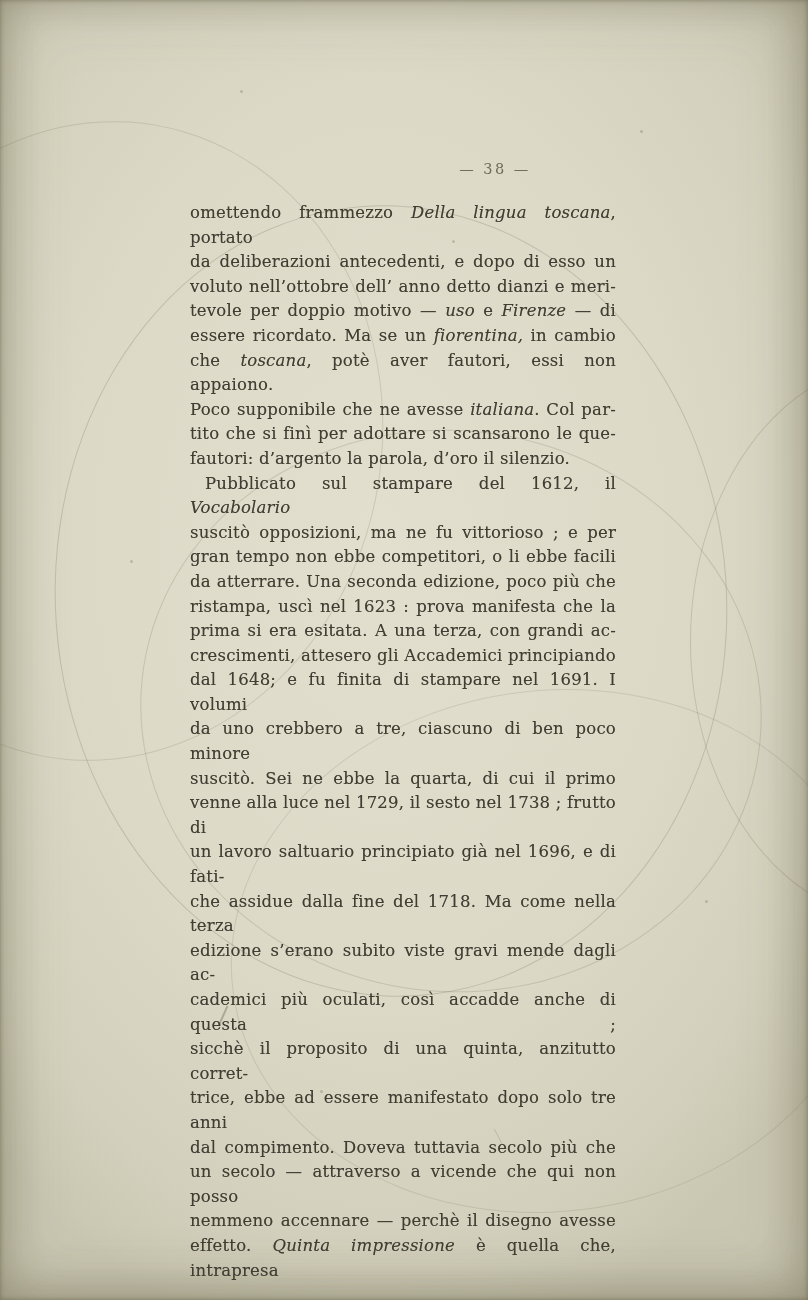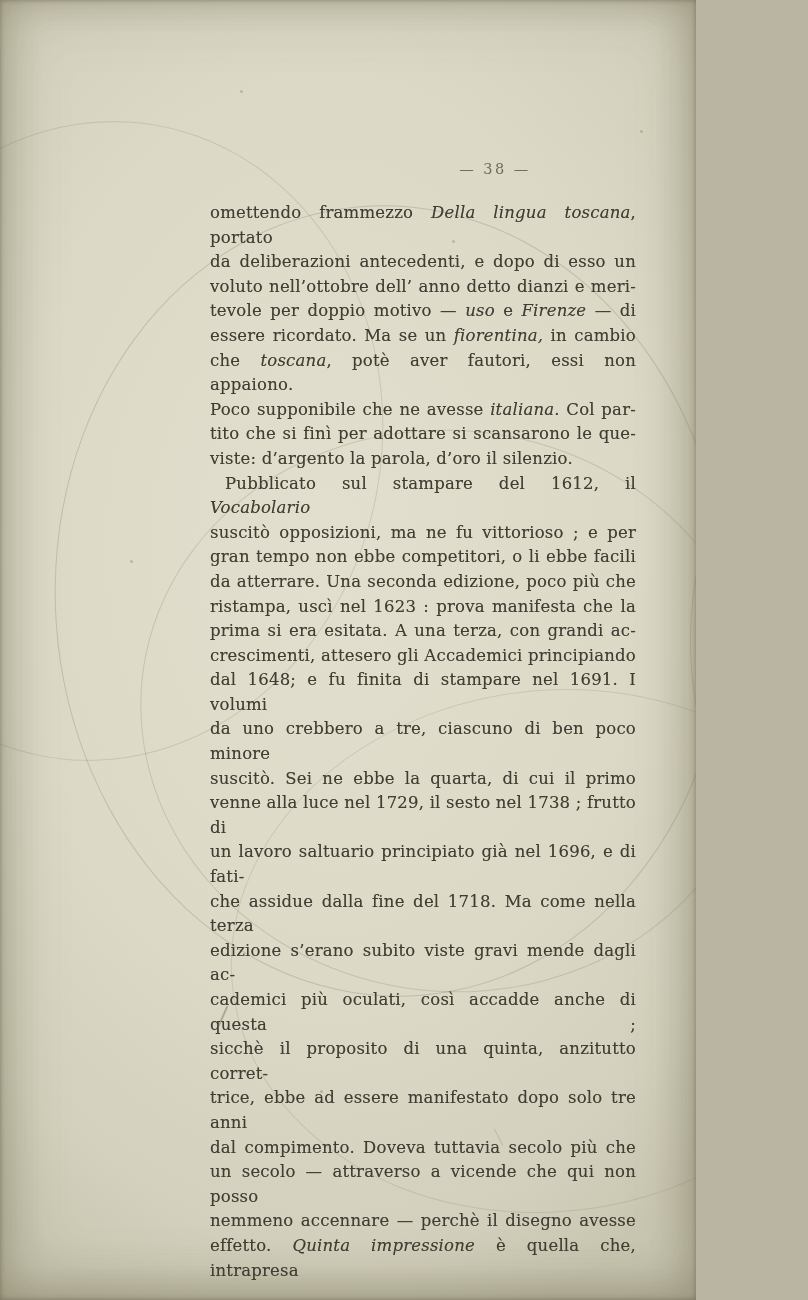--- a/index.html
+++ b/index.html
@@ -2,21 +2,21 @@
 <html><head>
 <meta charset="utf-8">
 <style>
   html, body {
     margin: 0;
     padding: 0;
     background: #b9b5a2;
   }
   .scan {
     position: relative;
-    width: 696px;
+    width: 808px;
     height: 1300px;
     overflow: hidden;
     background:
       radial-gradient(ellipse 560px 820px at 47% 42%, #e2dfce 0%, #dcd9c7 55%, #d3d0bd 85%, #c9c6b2 100%);
     box-shadow:
       inset 0 0 5px rgba(70, 65, 45, 0.45),
       inset 0 0 70px rgba(95, 90, 62, 0.22),
       inset -14px 0 34px rgba(100, 95, 65, 0.14),
       inset 14px 0 34px rgba(100, 95, 65, 0.12),
       inset 0 -18px 40px rgba(100, 95, 65, 0.16);
@@ -53,21 +53,21 @@
     left: 420px;
     top: 161px;
     width: 150px;
     text-align: center;
     font-size: 14.5px;
     letter-spacing: 2.5px;
     color: #6f6b58;
   }
   .text-block {
     position: absolute;
-    left: 210px;
+    left: 190px;
     top: 201px;
     width: 426px;
     font-size: 16.5px;
     line-height: 24.6px;
     letter-spacing: 0.2px;
     color: #403e33;
     text-shadow: 0 0 0.6px rgba(64, 62, 51, 0.45);
   }
   .line { text-align: left; white-space: normal; }
   .line.just { text-align: justify; text-align-last: justify; }
@@ -98,21 +98,21 @@
 
   <div class="text-block">
       <div class="line just"><span>omettendo frammezzo </span><span class="it">Della lingua toscana</span><span>, portato</span></div>
       <div class="line just"><span>da deliberazioni antecedenti, e dopo di esso un</span></div>
       <div class="line just"><span>voluto nell’ottobre dell’ anno detto dianzi e meri-</span></div>
       <div class="line just"><span>tevole per doppio motivo — </span><span class="it">uso</span><span> e </span><span class="it">Firenze</span><span> — di</span></div>
       <div class="line just"><span>essere ricordato. Ma se un </span><span class="it">fiorentina,</span><span> in cambio</span></div>
       <div class="line just"><span>che </span><span class="it">toscana</span><span>, potè aver fautori, essi non appaiono.</span></div>
       <div class="line just"><span>Poco supponibile che ne avesse </span><span class="it">italiana</span><span>. Col par-</span></div>
       <div class="line just"><span>tito che si finì per adottare si scansarono le que-</span></div>
-      <div class="line"><span>viste: d’argento la parola, d’oro il silenzio.</span></div>
+      <div class="line"><span>fautori: d’argento la parola, d’oro il silenzio.</span></div>
       <div class="line just ind"><span>Pubblicato sul stampare del 1612, il </span><span class="it">Vocabolario</span></div>
       <div class="line just"><span>suscitò opposizioni, ma ne fu vittorioso ; e per</span></div>
       <div class="line just"><span>gran tempo non ebbe competitori, o li ebbe facili</span></div>
       <div class="line just"><span>da atterrare. Una seconda edizione, poco più che</span></div>
       <div class="line just"><span>ristampa, uscì nel 1623 : prova manifesta che la</span></div>
       <div class="line just"><span>prima si era esitata. A una terza, con grandi ac-</span></div>
       <div class="line just"><span>crescimenti, attesero gli Accademici principiando</span></div>
       <div class="line just"><span>dal 1648; e fu finita di stampare nel 1691. I volumi</span></div>
       <div class="line just"><span>da uno crebbero a tre, ciascuno di ben poco minore</span></div>
       <div class="line just"><span>suscitò. Sei ne ebbe la quarta, di cui il primo</span></div>

